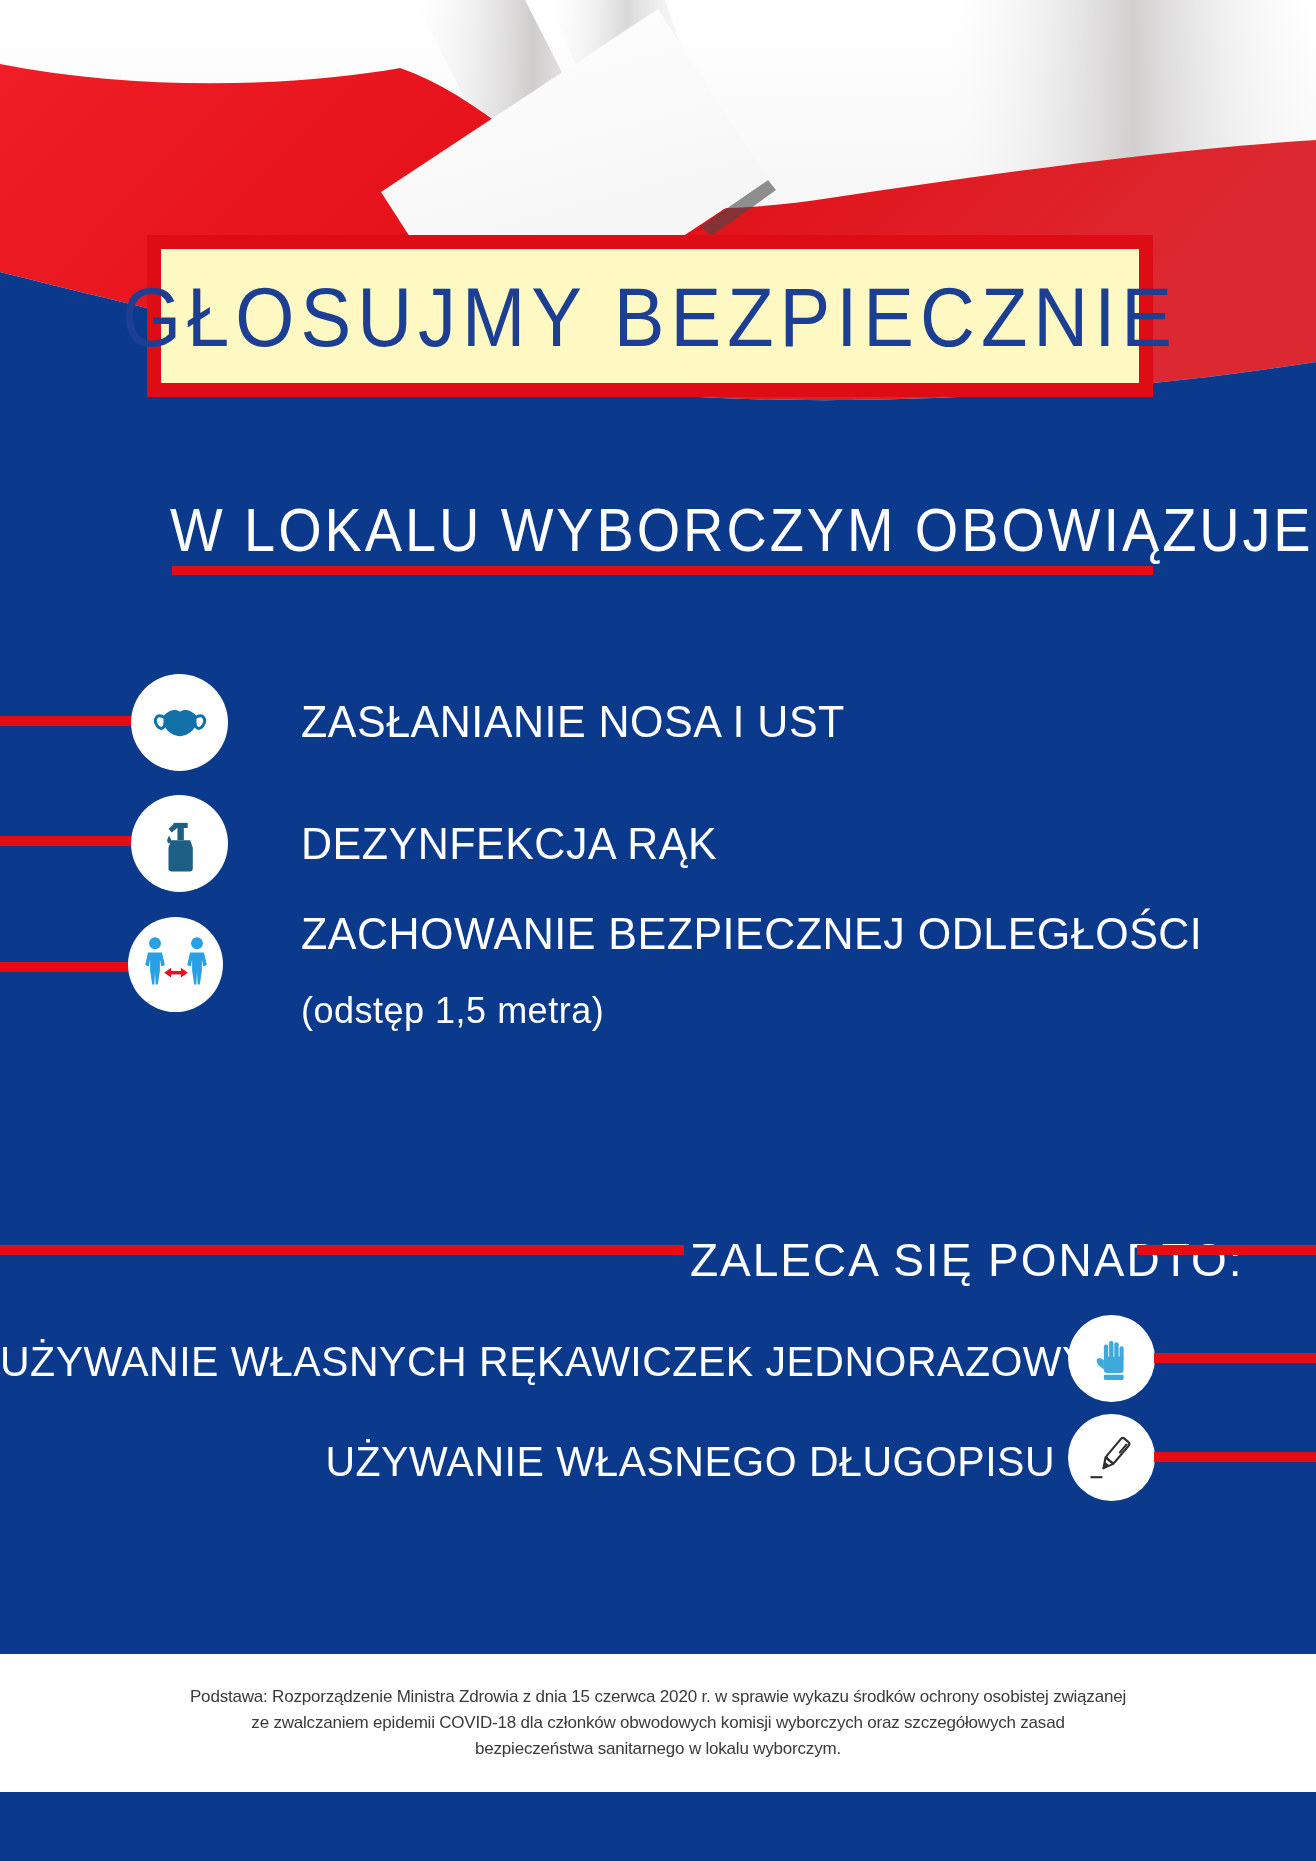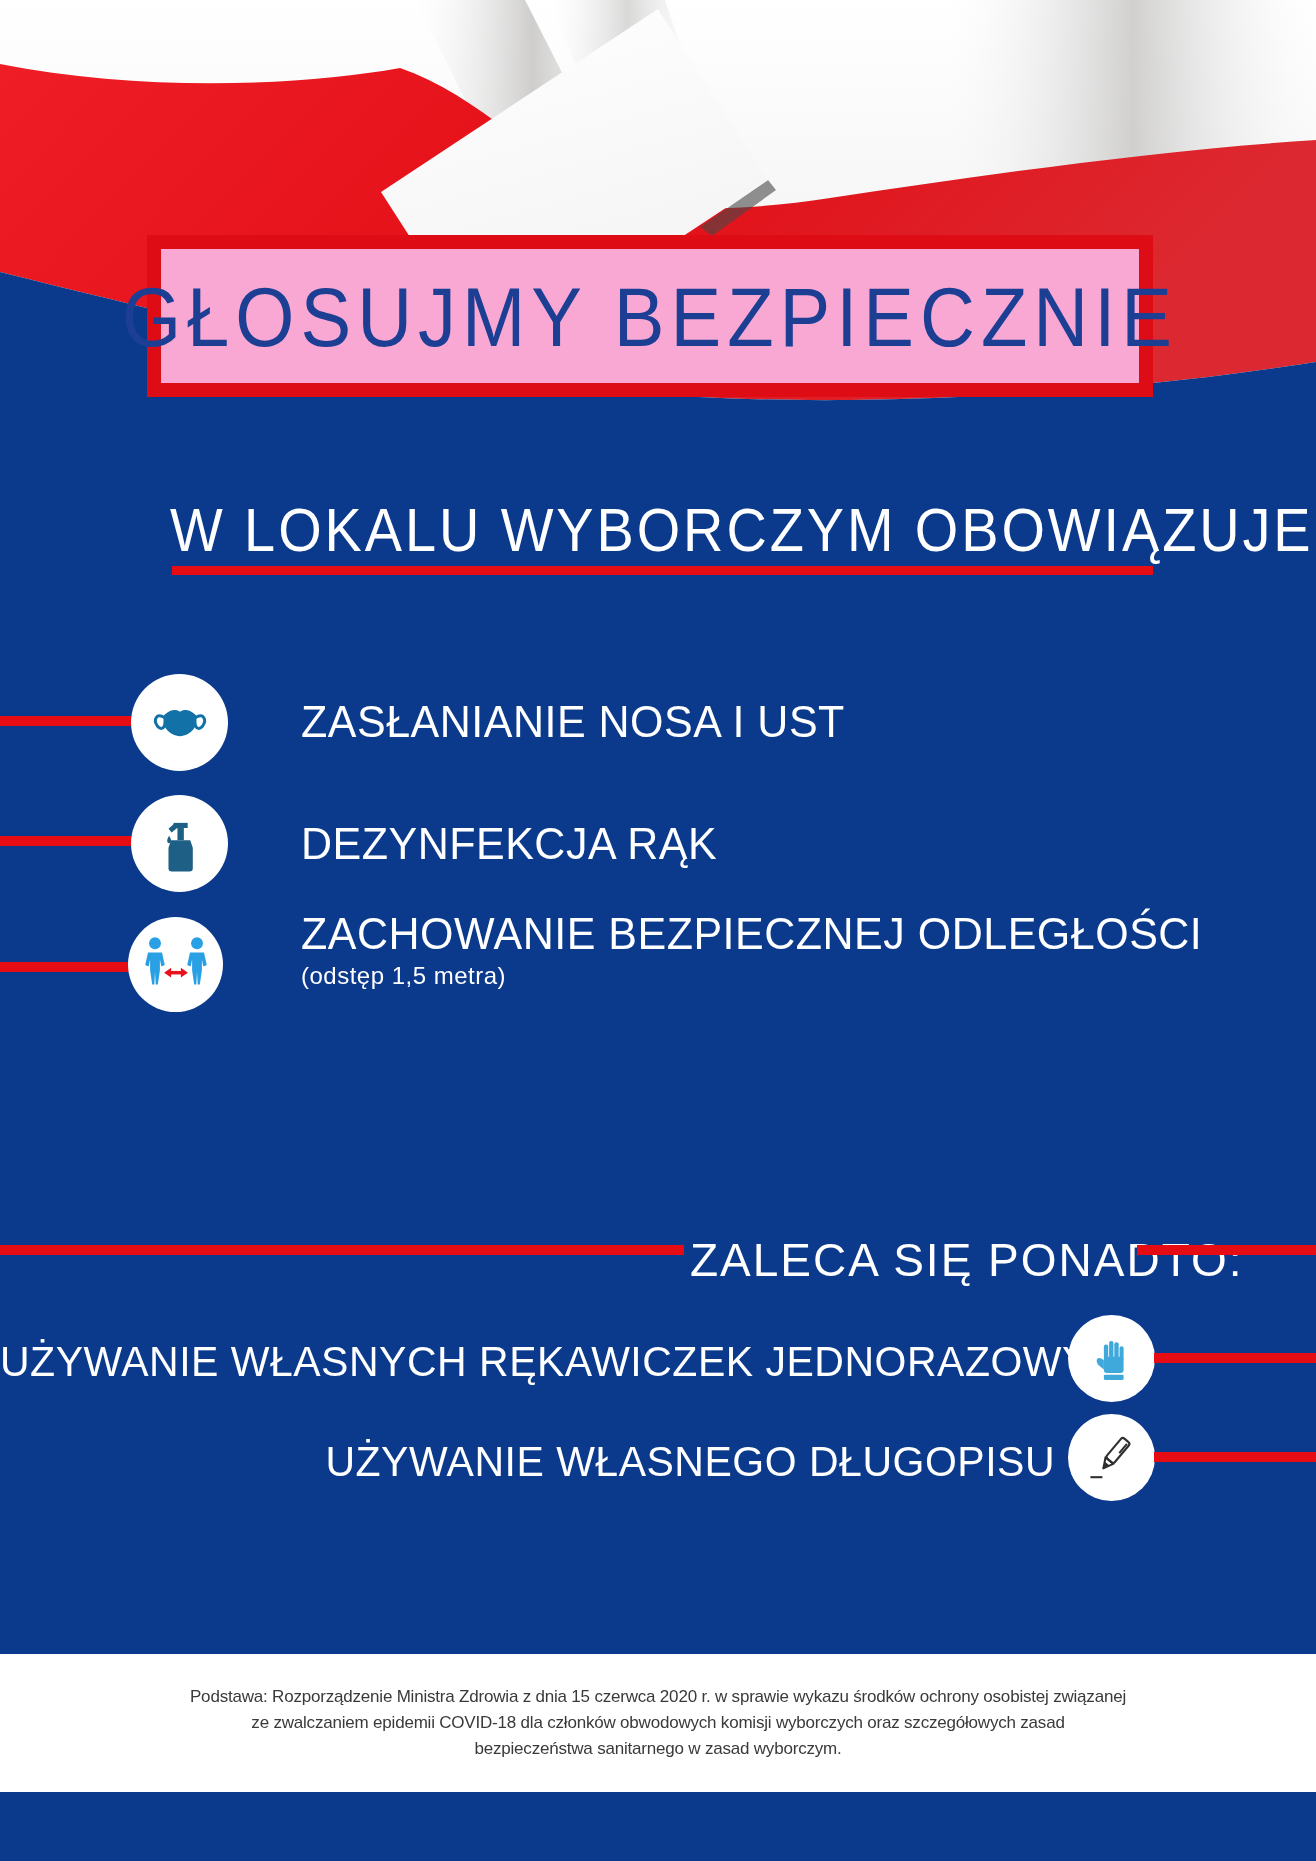--- a/index.html
+++ b/index.html
@@ -6,21 +6,21 @@
   body{
     width:1316px;height:1861px;position:relative;overflow:hidden;
     background:#0b3a8c;
     font-family:"Liberation Sans", sans-serif;
   }
   
   .flag-svg{position:absolute;left:0;top:0;}
   
   .title-box{
     position:absolute;left:147px;top:235px;width:1006px;height:162px;
-    box-sizing:border-box;border:14px solid #dd0c15;background:#f9a8d4;
+    box-sizing:border-box;border:14px solid #dd0c15;background:#fef9c3;
     display:flex;align-items:center;justify-content:center;
   }
   .title-box span{
     color:#1c3f94;font-size:76px;letter-spacing:6px;white-space:nowrap;
     transform:scale(1,1.1);
   }
   
   .main-heading{
     position:absolute;left:170px;top:494px;width:1000px;color:#ffffff;
     font-size:57px;letter-spacing:3px;white-space:nowrap;
@@ -32,21 +32,21 @@
   .rule-line{position:absolute;height:10px;background:#e60c14;}
   .icon-circle{
     position:absolute;background:#ffffff;border-radius:50%;
     display:flex;align-items:center;justify-content:center;
   }
   .item-label{
     position:absolute;color:#ffffff;font-size:43px;letter-spacing:0.5px;
     white-space:nowrap;transform:scale(1,1.05);transform-origin:left top;
   }
   .item-note{
-    position:absolute;color:#ffffff;font-size:24px;letter-spacing:0.5px;white-space:nowrap;
+    position:absolute;color:#ffffff;font-size:36px;letter-spacing:0.5px;white-space:nowrap;margin-top:28px;
   }
   .zaleca-heading{
     position:absolute;left:690px;top:1233px;width:446px;text-align:left;
     color:#ffffff;font-size:46px;letter-spacing:2px;white-space:nowrap;
   }
   .rec-label{
     position:absolute;left:0;width:1055px;text-align:right;color:#ffffff;
     font-size:41px;letter-spacing:0.5px;white-space:nowrap;
     transform:scale(1,1.05);transform-origin:right top;
   }
@@ -176,14 +176,14 @@
       <polygon points="47,64 53,64 50,72" fill="#2f2f2f"></polygon>
     </g>
     <line x1="14" y1="82" x2="34" y2="82" stroke="#2f2f2f" stroke-width="3.5"></line>
   </svg>
 </div>
 <div class="rule-line" style="left:1154px;top:1452px;width:162px;"></div>
 
 <div class="footer">
   <div>Podstawa: Rozporządzenie Ministra Zdrowia z dnia 15 czerwca 2020 r. w sprawie wykazu środków ochrony osobistej związanej</div>
   <div>ze zwalczaniem epidemii COVID-18 dla członków obwodowych komisji wyborczych oraz szczegółowych zasad</div>
-  <div>bezpieczeństwa sanitarnego w zasad wyborczym.</div>
+  <div>bezpieczeństwa sanitarnego w lokalu wyborczym.</div>
 </div>
 
 </body></html>

